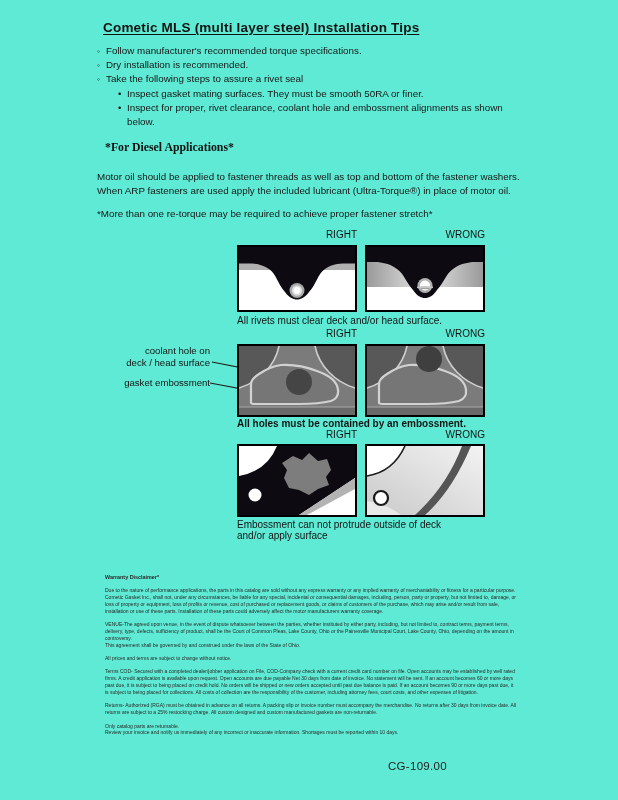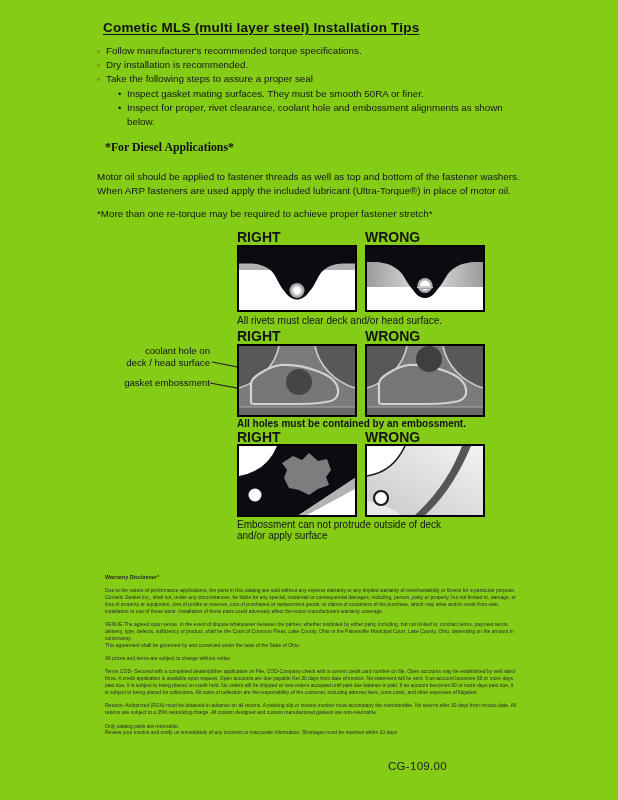--- a/index.html
+++ b/index.html
@@ -1,33 +1,33 @@
 <!DOCTYPE html>
 <html><head>
 <meta charset="utf-8">
 <style>
   html,body{margin:0;padding:0;background:#ffffff;}
-  .page{position:relative;width:618px;height:800px;background:#84cc16;overflow:hidden;
+  .page{position:relative;width:618px;height:800px;background:#5eead4;overflow:hidden;
         font-family:"Liberation Sans","DejaVu Sans",sans-serif;color:#1a1a1a;}
 
   
   .header{position:absolute;left:97px;top:20px;width:430px;}
   .title{font-size:13.5px;font-weight:bold;text-decoration:underline;text-underline-offset:2px;
          margin:0 0 9px 6px;letter-spacing:.2px;color:#111;}
   .tip{display:flex;font-size:9.8px;line-height:14.2px;color:#161616;}
   .tip .b{width:9px;flex:none;font-size:8.5px;line-height:14.2px;}
   .tip.sub{margin-left:21px;}
   .tip.sub .b{width:9px;font-size:9.5px;}
 
   .diesel-head{font-weight:bold;font-size:11.8px;margin:11px 0 7px 8px;color:#111;font-family:Liberation Serif, serif;}
   .para{font-size:9.8px;line-height:13.9px;margin:15px 0 9px 0;width:426px;color:#161616;}
   .note{margin-top:1px;}
 
   
-  .dglabel{position:absolute;width:120px;text-align:left;font-size:14px;color:#141414;font-weight:bold;}
+  .dglabel{position:absolute;width:120px;text-align:right;font-size:10px;color:#141414;}
   .dimg{position:absolute;width:116px;border:2px solid #000;background:#fff;}
   .dimg svg{display:block;}
   .dcap{position:absolute;font-size:10px;line-height:11.2px;color:#141414;}
   .sidelabel{position:absolute;width:112px;text-align:right;font-size:9.6px;line-height:11.6px;color:#141414;}
   .leaders{position:absolute;left:205px;top:352px;}
 
   
   .finep{position:absolute;left:105px;top:574px;width:412px;font-size:5px;line-height:6.85px;color:#2a2a2a;}
   .finep .fhead{font-weight:bold;font-size:5.4px;margin:0 0 6.5px 0;}
   .finep .fpara{margin:0 0 6.5px 0;}
@@ -46,21 +46,21 @@
     <div class="tip">
       <span class="b">◦</span>
       <span>Follow manufacturer's recommended torque specifications.</span>
     </div>
     <div class="tip">
       <span class="b">◦</span>
       <span>Dry installation is recommended.</span>
     </div>
     <div class="tip">
       <span class="b">◦</span>
-      <span>Take the following steps to assure a proper seal</span>
+      <span>Take the following steps to assure a rivet seal</span>
     </div>
     <div class="tip sub">
       <span class="b">•</span>
       <span>Inspect gasket mating surfaces.  They must be smooth 50RA or finer.</span>
     </div>
     <div class="tip sub">
       <span class="b">•</span>
       <span>Inspect for proper, rivet clearance, coolant hole and embossment alignments as shown below.</span>
     </div>
 

